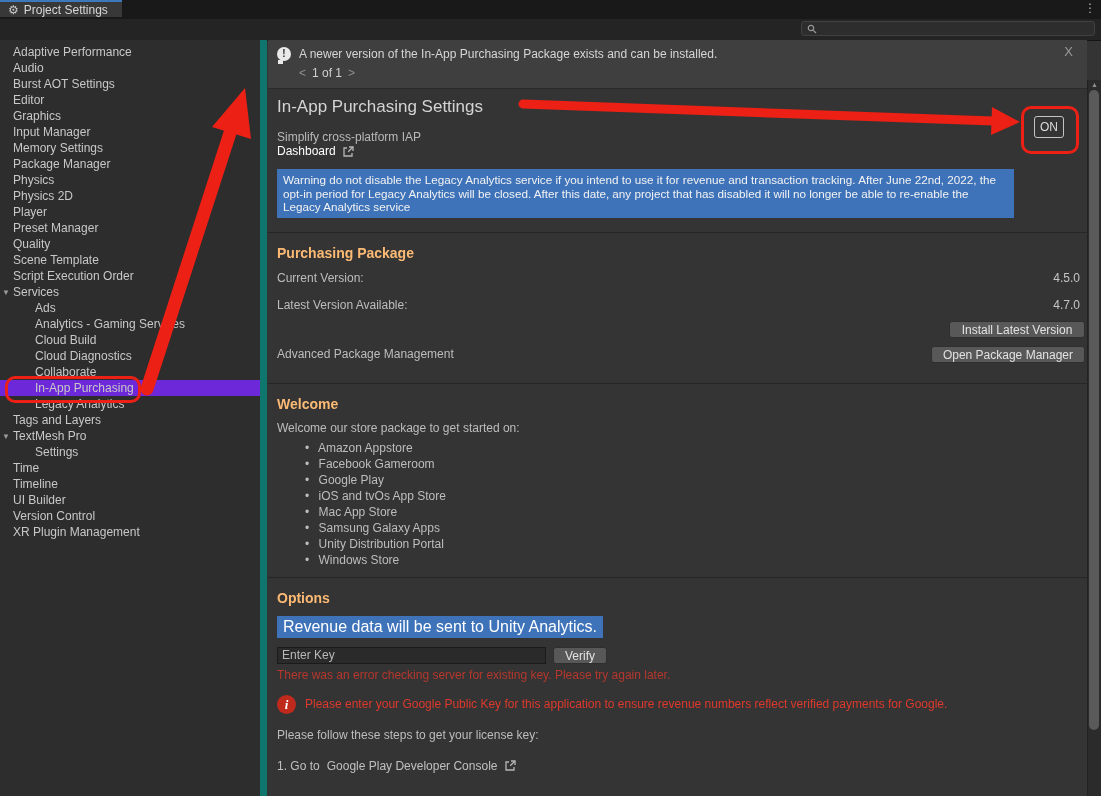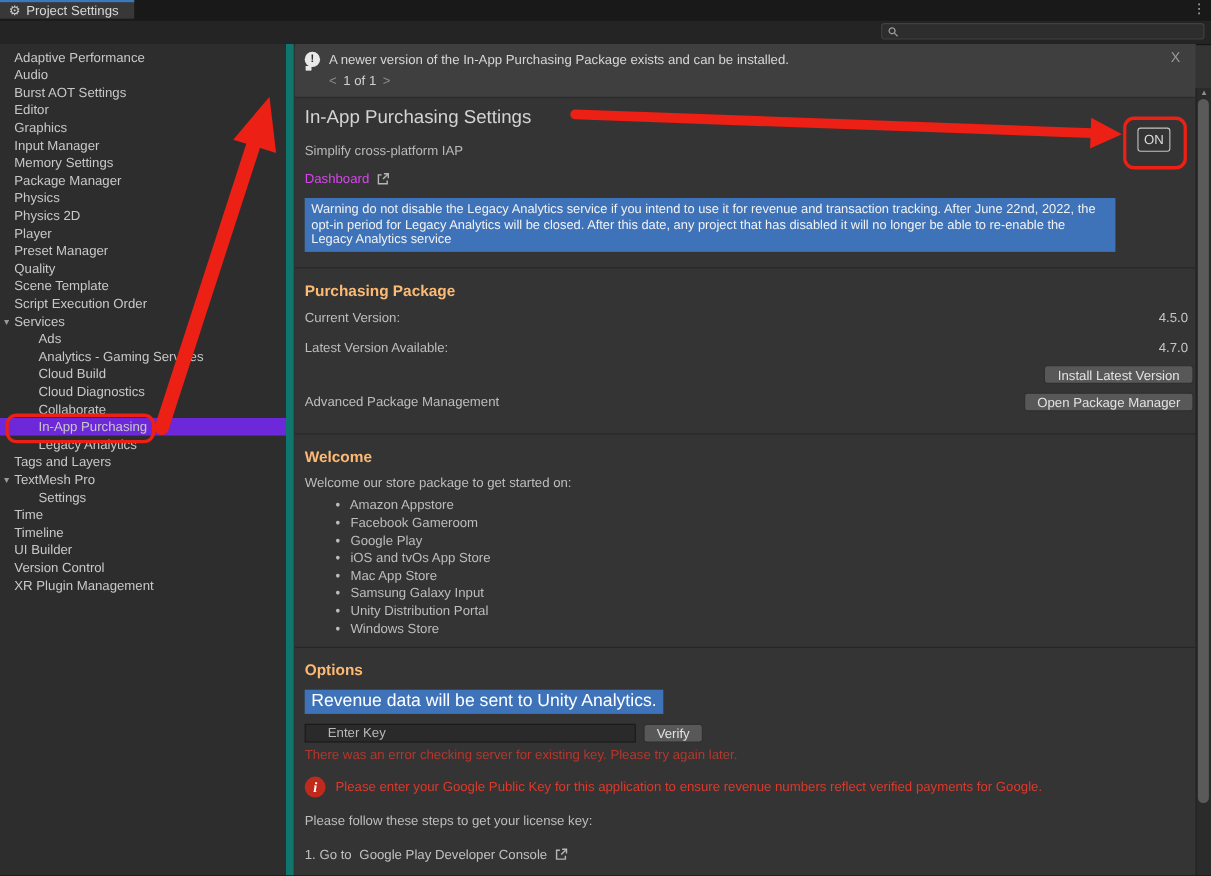--- a/index.html
+++ b/index.html
@@ -45,41 +45,41 @@
           border-style:solid;border-width:4px 0 0 5px;border-color:transparent transparent transparent #e9e9e9;
           border-top-color:#e9e9e9;}
   .notif-pager{padding:5px 0 0 31px;font-size:12px;color:#d0d0d0;display:flex;gap:6px;}
   .pager-arrow{color:#8f8f8f;cursor:pointer;}
   .notif-close{position:absolute;right:14px;top:4px;color:#9a9a9a;font-size:13px;cursor:pointer;}
 
   
   .main{padding-left:9px;color:#bdbdbd;font-size:12px;}
   .page-title{margin-top:8px;font-size:17px;color:#d4d4d4;}
   .subtitle{margin-top:13px;color:#b9b9b9;}
-  .dashboard{margin-top:11px;color:#d946ef;display:flex;align-items:center;gap:6px;cursor:pointer;}
+  .dashboard{color:#ffffff;display:flex;align-items:center;gap:6px;cursor:pointer;}
   .warnbox{margin-top:11px;width:737px;box-sizing:border-box;background:#3e73ba;color:#f2f2f2;
            padding:4px 6px;line-height:13.5px;font-size:11.7px;}
   .divider{height:1px;background:#262626;margin-left:-9px;}
   .d1{margin-top:14px;} .d2{margin-top:20px;} .d3{margin-top:9px;}
   .section-h{margin-top:12px;font-size:14px;font-weight:bold;color:#fdba74;}
   .kvrow{display:flex;margin-top:10px;padding-right:7px;}
   .kvrow .k{flex:1;} .kvrow .v{text-align:right;color:#c6c6c6;}
   .btnrow{display:flex;justify-content:flex-end;padding-right:2px;margin-top:9px;align-items:center;}
   .btnrow .k{flex:1;}
   .btn{background:#585858;border:1px solid #2f2f2f;border-radius:3px;color:#e2e2e2;font-size:12px;
        height:17px;line-height:16px;padding:0 11px;cursor:pointer;font-family:"Liberation Sans",sans-serif;}
   .wide-btn{min-width:136px;text-align:center;margin-left:40px;}
   .intro{margin-top:9px;}
   .stores{margin-top:5px;margin-left:28px;}
   .store-item{height:16px;line-height:16px;}
   .bullet{margin-right:6px;}
   .bluenote{display:inline-block;margin-top:10px;background:#3e73ba;color:#fff;padding:2px 6px;font-size:16px;}
   .keyrow{margin-top:9px;display:flex;align-items:center;gap:7px;}
   .keyrow input{width:259px;height:15px;background:#2a2a2a;border:1px solid #1b1b1b;color:#cfcfcf;
-                font-size:12px;padding:0 20px;font-family:"Liberation Sans",sans-serif;outline:none;}
+                font-size:12px;padding:0 4px;font-family:"Liberation Sans",sans-serif;outline:none;}
   .keyrow input::placeholder{color:#b9b9b9;opacity:1;}
   .error-line{margin-top:4px;color:#b5372d;}
   .googlerow{margin-top:13px;display:flex;align-items:flex-start;gap:9px;}
   .info-icon{width:19px;height:19px;border-radius:50%;background:#bf2a1d;color:#fff;flex:0 0 auto;
              text-align:center;line-height:19px;font-weight:bold;font-size:13px;
              font-family:"Liberation Serif",serif;font-style:italic;}
   .googletext{color:#dd392c;padding-top:2px;}
   .steps-intro{margin-top:14px;}
   .steprow{margin-top:17px;display:flex;align-items:center;gap:7px;color:#c0c0c0;}
 
@@ -358,21 +358,21 @@
               <span>iOS and tvOs App Store</span>
             </div>
 
             <div class="store-item">
               <span class="bullet">•</span>
               <span>Mac App Store</span>
             </div>
 
             <div class="store-item">
               <span class="bullet">•</span>
-              <span>Samsung Galaxy Input</span>
+              <span>Samsung Galaxy Apps</span>
             </div>
 
             <div class="store-item">
               <span class="bullet">•</span>
               <span>Unity Distribution Portal</span>
             </div>
 
             <div class="store-item">
               <span class="bullet">•</span>
               <span>Windows Store</span>

